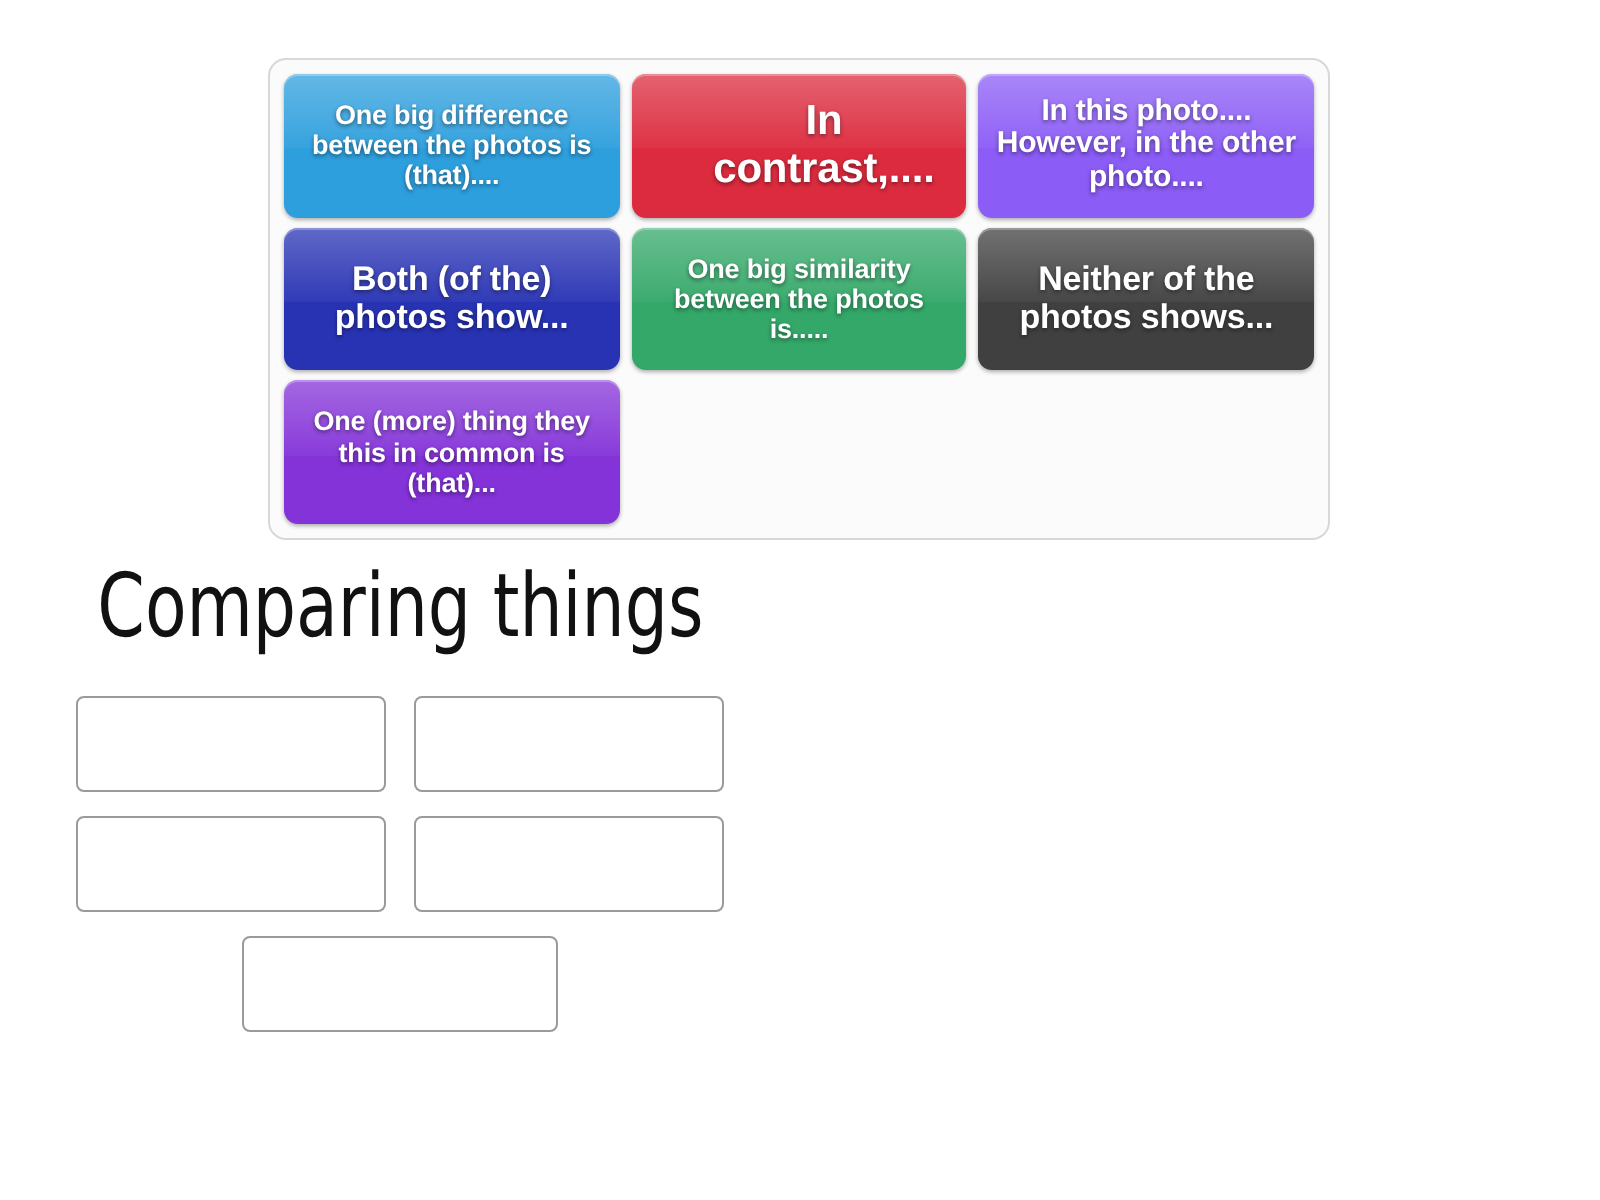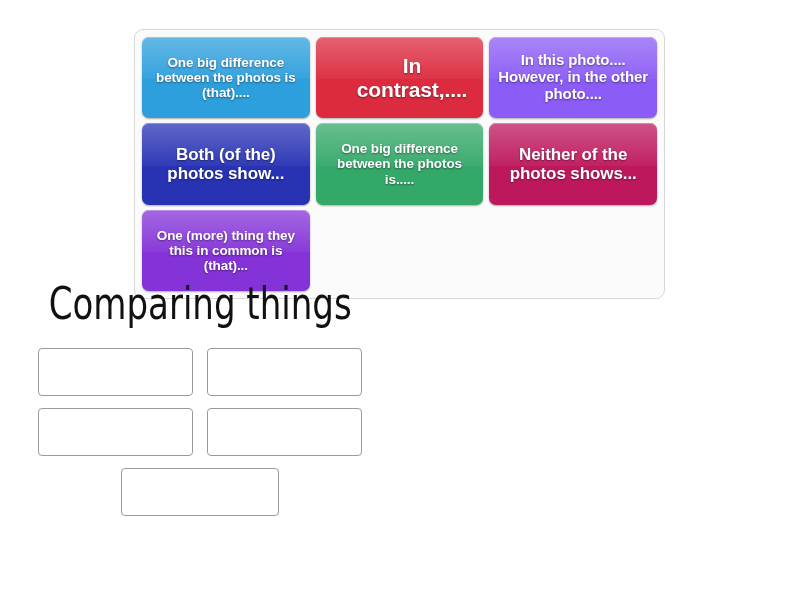--- a/index.html
+++ b/index.html
@@ -14,21 +14,21 @@
     overflow: hidden;
     position: relative;
   }
 
   
   #tile-tray {
     position: absolute;
     left: 134px;
     top: 29px;
     width: 531px;
-    height: 270px;
+    height: 241px;
     box-sizing: border-box;
     background: #fbfbfb;
     border: 1px solid #d8d8d8;
     border-radius: 9px;
     padding: 7px 7px;
   }
   #tile-grid {
     display: grid;
     grid-template-columns: repeat(3, 1fr);
     grid-template-rows: repeat(3, 1fr);
@@ -130,23 +130,23 @@
         <div class="tile-label fs-xl">In contrast,....</div>
       </div>
       <div class="tile" style="background: #8b5cf6;">
         <div class="tile-label fs-md">In this photo....
 However, in the other photo....</div>
       </div>
       <div class="tile" style="background: rgb(40, 51, 180);">
         <div class="tile-label fs-lg">Both (of the) photos show...</div>
       </div>
       <div class="tile" style="background: rgb(52, 168, 105);">
-        <div class="tile-label fs-sm">One big difference between the photos is.....</div>
+        <div class="tile-label fs-sm">One big similarity between the photos is.....</div>
       </div>
-      <div class="tile" style="background: #be185d;">
+      <div class="tile" style="background: #404040;">
         <div class="tile-label fs-lg">Neither of the photos shows...</div>
       </div>
       <div class="tile" style="background: rgb(132, 51, 216);">
         <div class="tile-label fs-sm">One (more) thing they this in common is (that)...</div>
       </div>
     </div>
 </div>
 
 <div id="groups">
     <div class="group">

